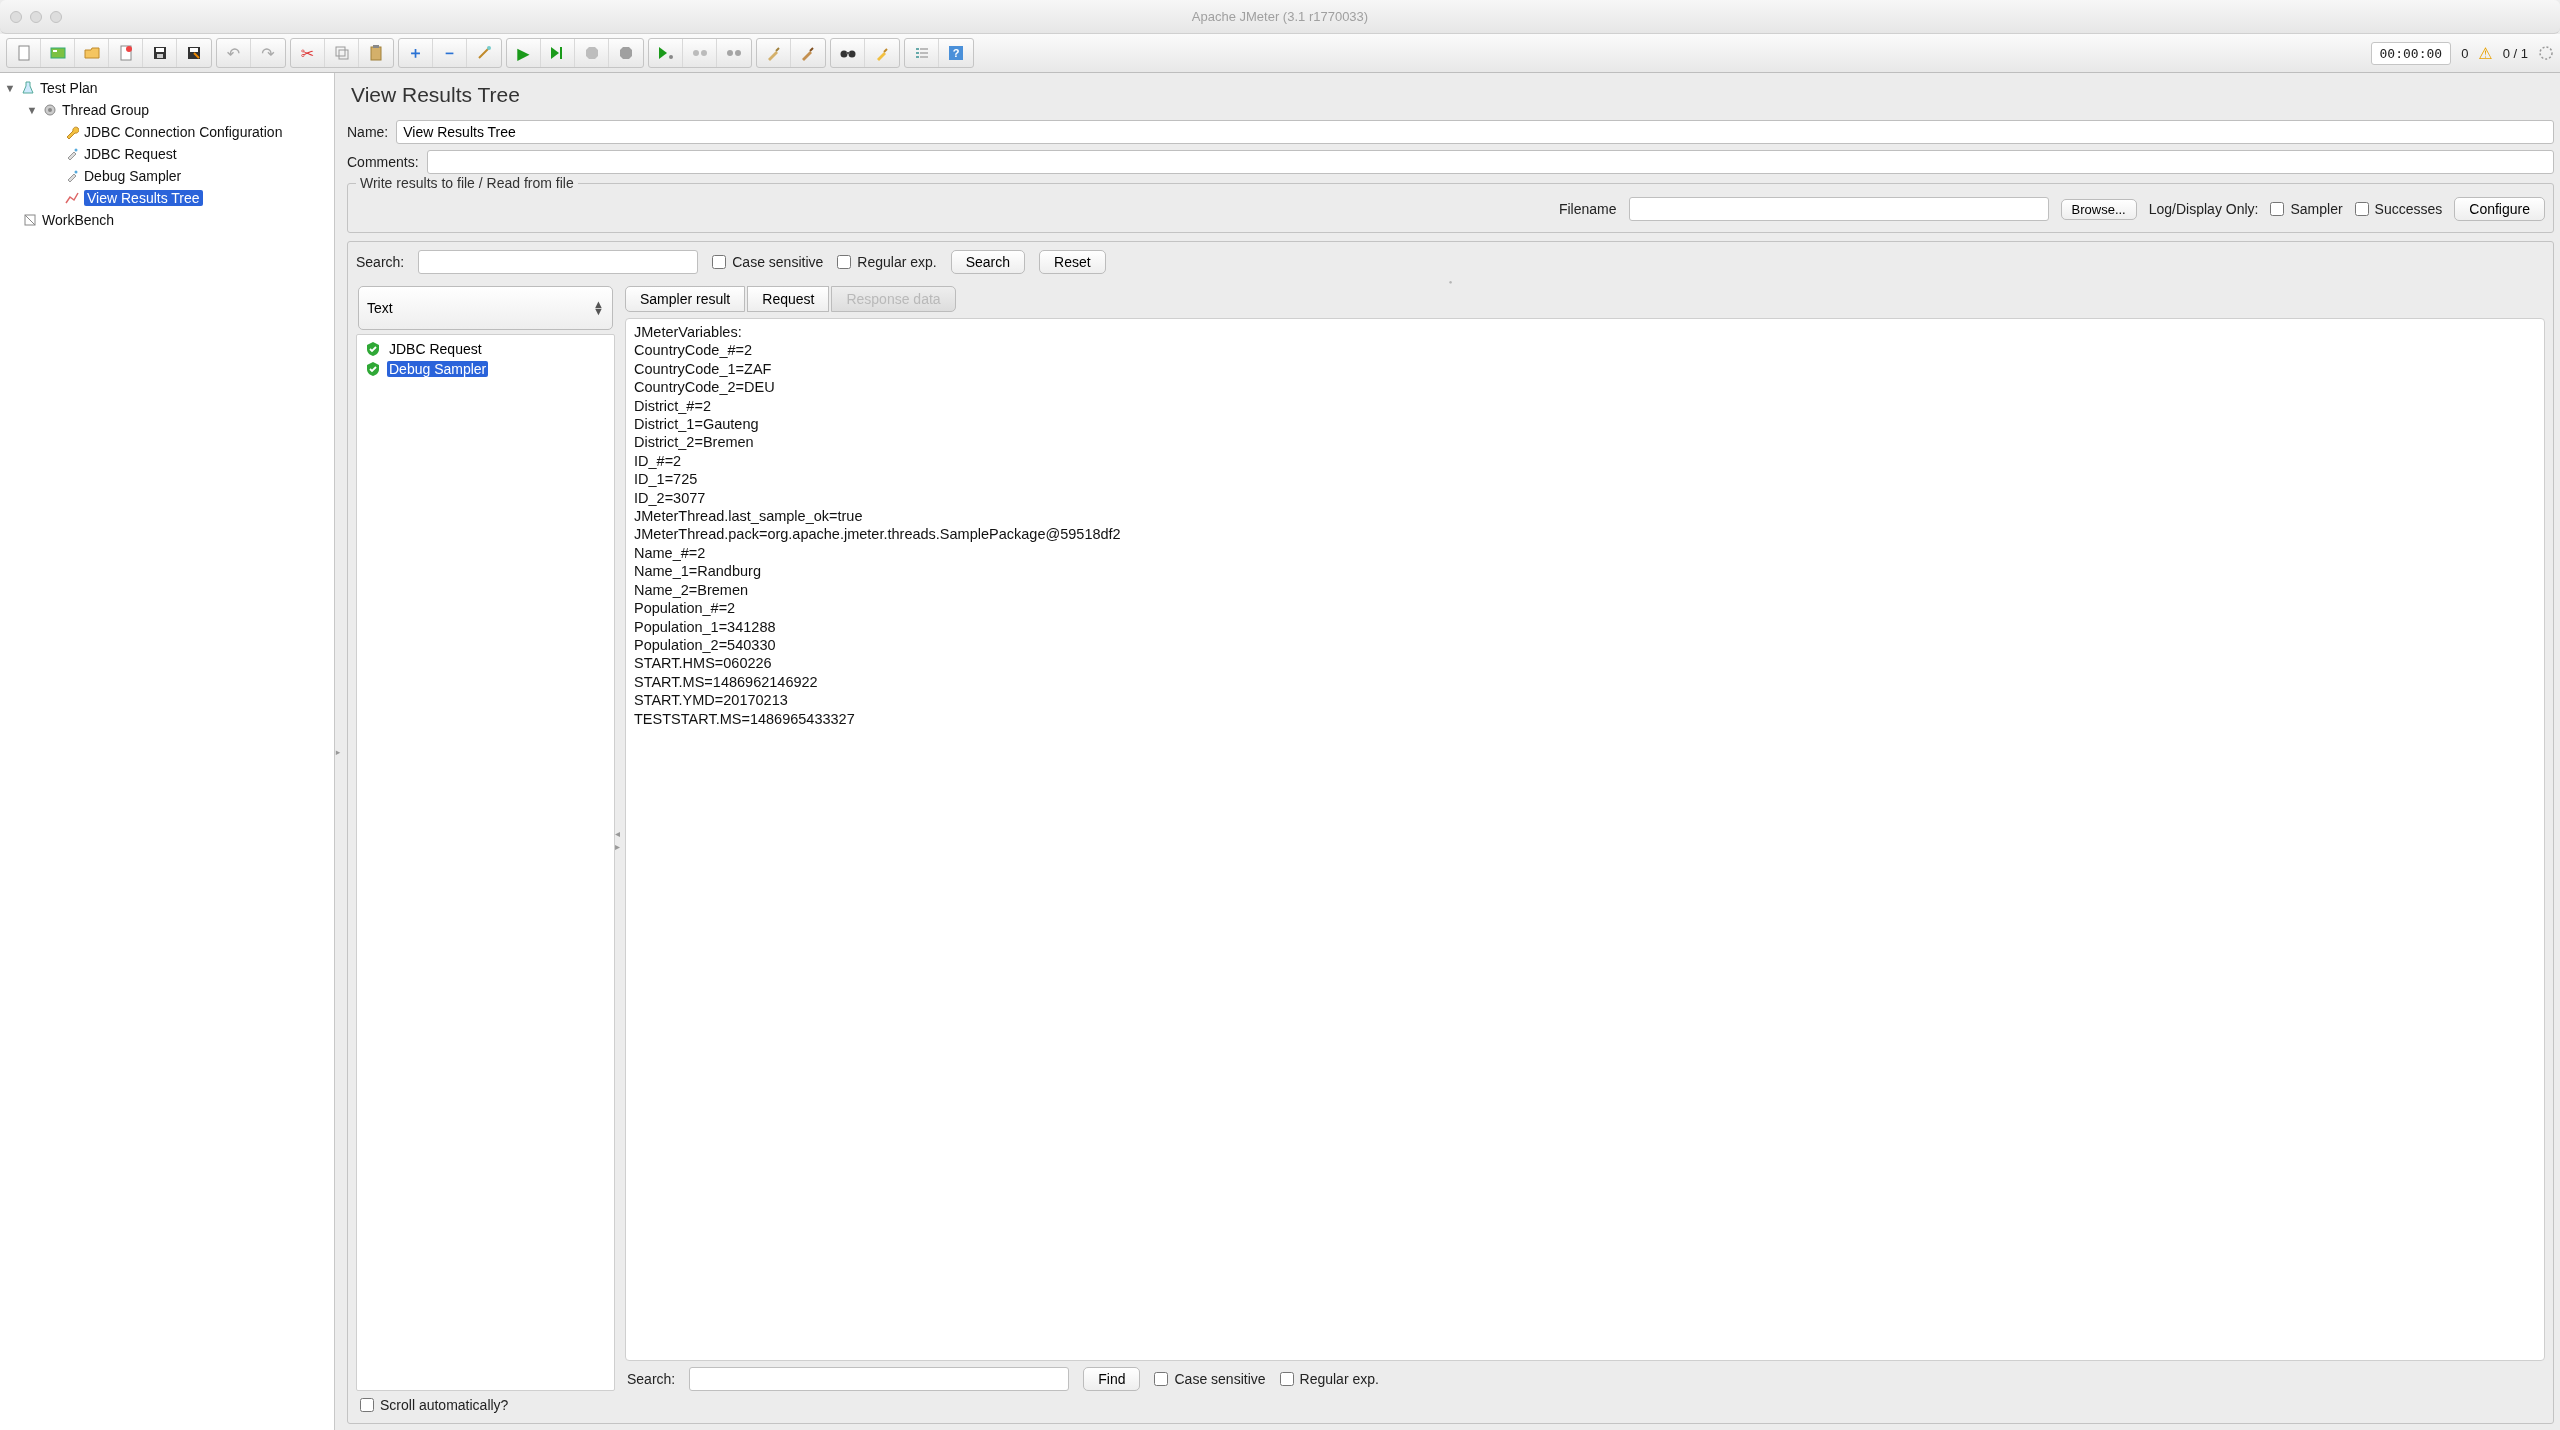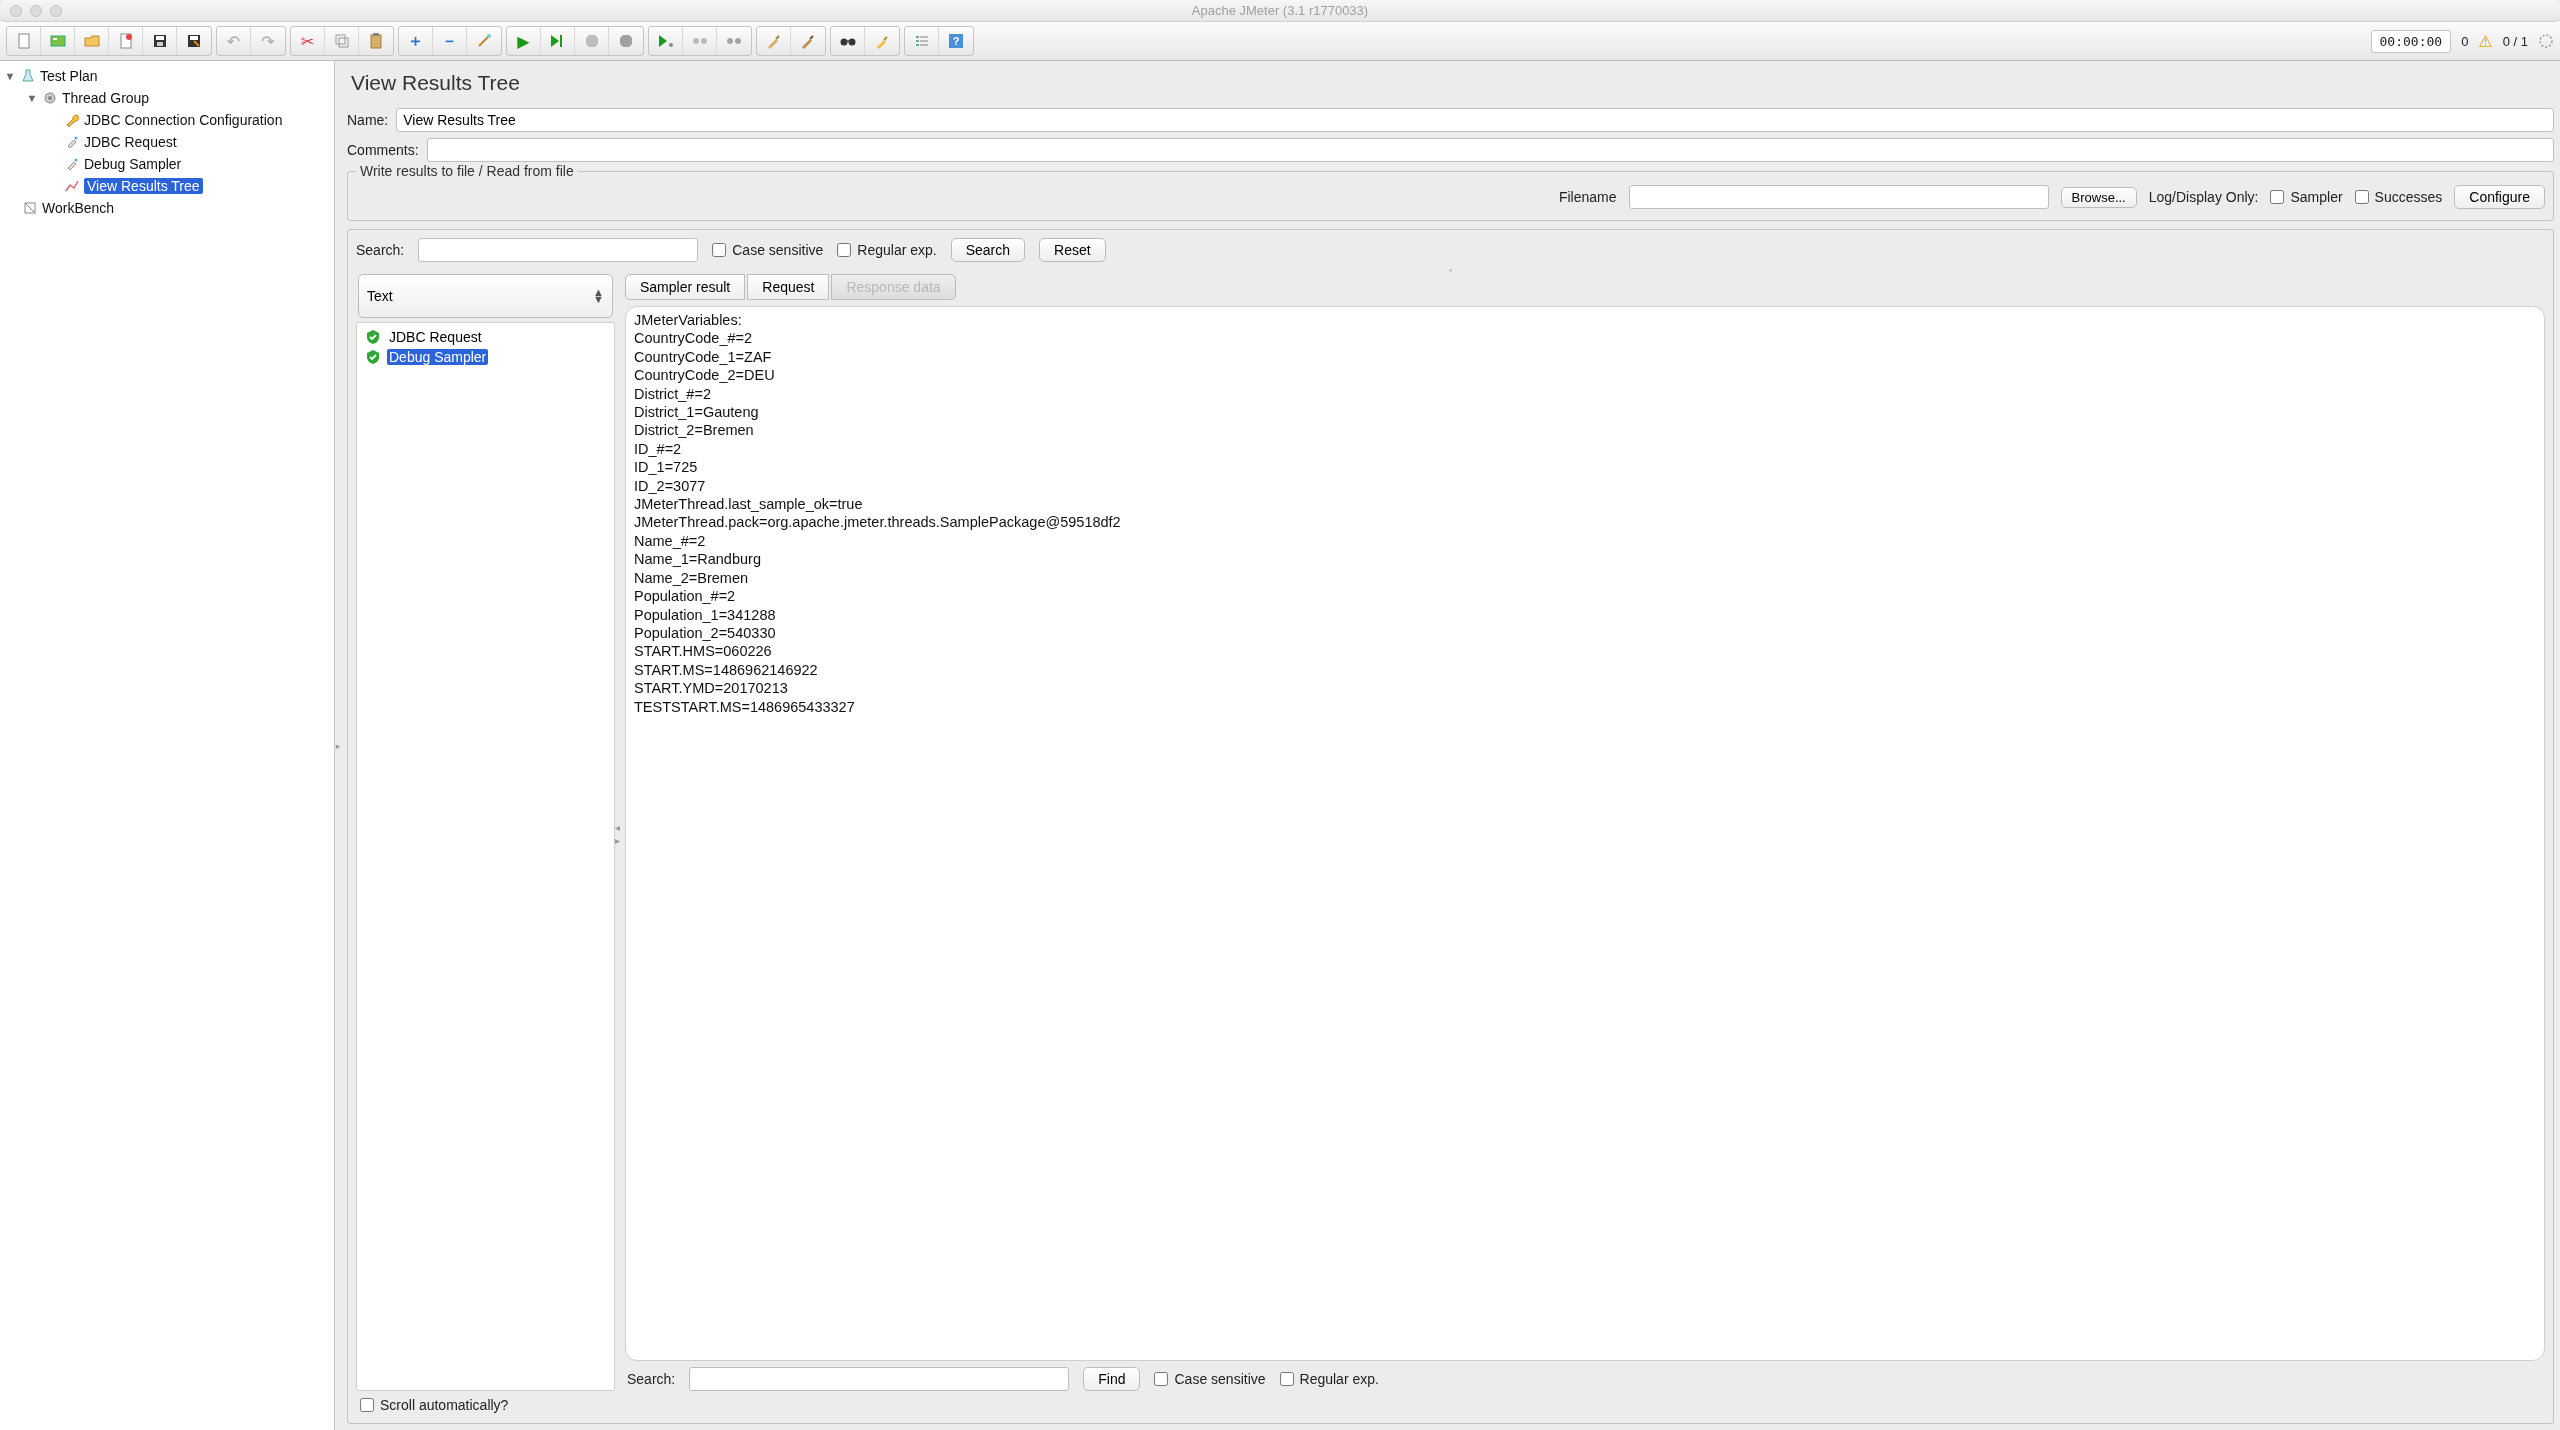--- a/index.html
+++ b/index.html
@@ -1,18 +1,18 @@
 <!DOCTYPE html>
 <html><head>
 <meta charset="utf-8">
 <style>
 * { box-sizing: border-box; margin: 0; padding: 0; font-family: -apple-system, "Helvetica Neue", Arial, sans-serif; }
 html, body { height: 100%; background: #ececec; }
 body { display: flex; flex-direction: column; overflow: hidden; }
-.titlebar { height: 22px; background: linear-gradient(#f7f7f7,#e6e6e6); border-bottom: 1px solid #d0d0d0; display: flex; align-items: center; position: relative; border-radius: 6px; }
+.titlebar { height: 34px; background: linear-gradient(#f7f7f7,#e6e6e6); border-bottom: 1px solid #d0d0d0; display: flex; align-items: center; position: relative; border-radius: 6px; }
 .traffic { display: flex; gap: 8px; padding-left: 10px; }
 .traffic .dot { width: 12px; height: 12px; border-radius: 50%; background: #ddd; border: 1px solid #c2c2c2; }
 .titlebar .title { position: absolute; left: 0; right: 0; text-align: center; font-size: 13px; color: #a0a0a0; pointer-events: none; }
 .toolbar { display: flex; align-items: center; gap: 4px; padding: 4px 6px; background: linear-gradient(#fbfbfb,#e8e8e8); border-bottom: 1px solid #bdbdbd; min-height: 36px; }
 .tb-group { display: flex; align-items: center; gap: 0; border: 1px solid #c5c5c5; border-radius: 3px; background: linear-gradient(#fdfdfd,#e8e8e8); overflow: hidden; }
 .tb-btn { width: 34px; height: 28px; display: flex; align-items: center; justify-content: center; border-right: 1px solid #d9d9d9; cursor: pointer; font-size: 16px; color: #555; }
 .tb-btn:last-child { border-right: none; }
 .tb-btn svg, .tb-btn span { pointer-events: none; }
 .tb-spacer { flex: 1; }
 .tb-status { display: flex; align-items: center; gap: 10px; font-size: 13px; color: #222; }
@@ -49,21 +49,21 @@
 .res-item { display: flex; align-items: center; gap: 6px; padding: 2px 6px; font-size: 14px; cursor: pointer; }
 .res-item .nm { padding: 0 2px; }
 .res-item.selected .nm { background: #2a63da; color: #fff; border-radius: 2px; }
 .res-splitter { width: 10px; display: flex; align-items: flex-start; justify-content: center; color: #999; font-size: 10px; padding-top: 2px; cursor: col-resize; flex-direction: column; gap: 2px; }
 .right-col { flex: 1; display: flex; flex-direction: column; min-width: 0; min-height: 0; }
 .tabbar { display: flex; gap: 3px; justify-content: flex-start; }
 .tab { border: 1px solid #bcbcbc; background: linear-gradient(#fff,#eee); padding: 4px 14px; font-size: 14px; cursor: pointer; margin-left: -1px; border-radius: 0; }
 .tab:first-child { border-top-left-radius: 5px; border-bottom-left-radius: 5px; margin-left: 0; }
 .tab:last-child { border-top-right-radius: 5px; border-bottom-right-radius: 5px; }
 .tab.active { background: linear-gradient(#eee,#ddd); color: #b9b9b9; }
-.response-box { flex: 1; background: #fff; border: 1px solid #cfcfcf; border-radius: 12px; margin-top: 6px; overflow: auto; padding: 4px 8px; font-size: 14.5px; color: #111; line-height: 1.27; white-space: pre; position: relative; }
+.response-box { flex: 1; background: #fff; border: 1px solid #cfcfcf; border-radius: 4px; margin-top: 6px; overflow: auto; padding: 4px 8px; font-size: 14.5px; color: #111; line-height: 1.27; white-space: pre; position: relative; }
 .response-box::-webkit-scrollbar { height: 12px; width: 12px; }
 .response-box::-webkit-scrollbar-thumb { background: #c6c6c6; border-radius: 6px; }
 .bottom-search { display: flex; align-items: center; gap: 14px; padding: 6px 2px 0 2px; }
 .footer-row { padding: 6px 4px 2px 4px; }
 .succ-ico { width: 16px; height: 16px; }
 .warn-tri { color: #e8a100; font-size: 16px; }
 </style>
 </head>
 <body>
 

